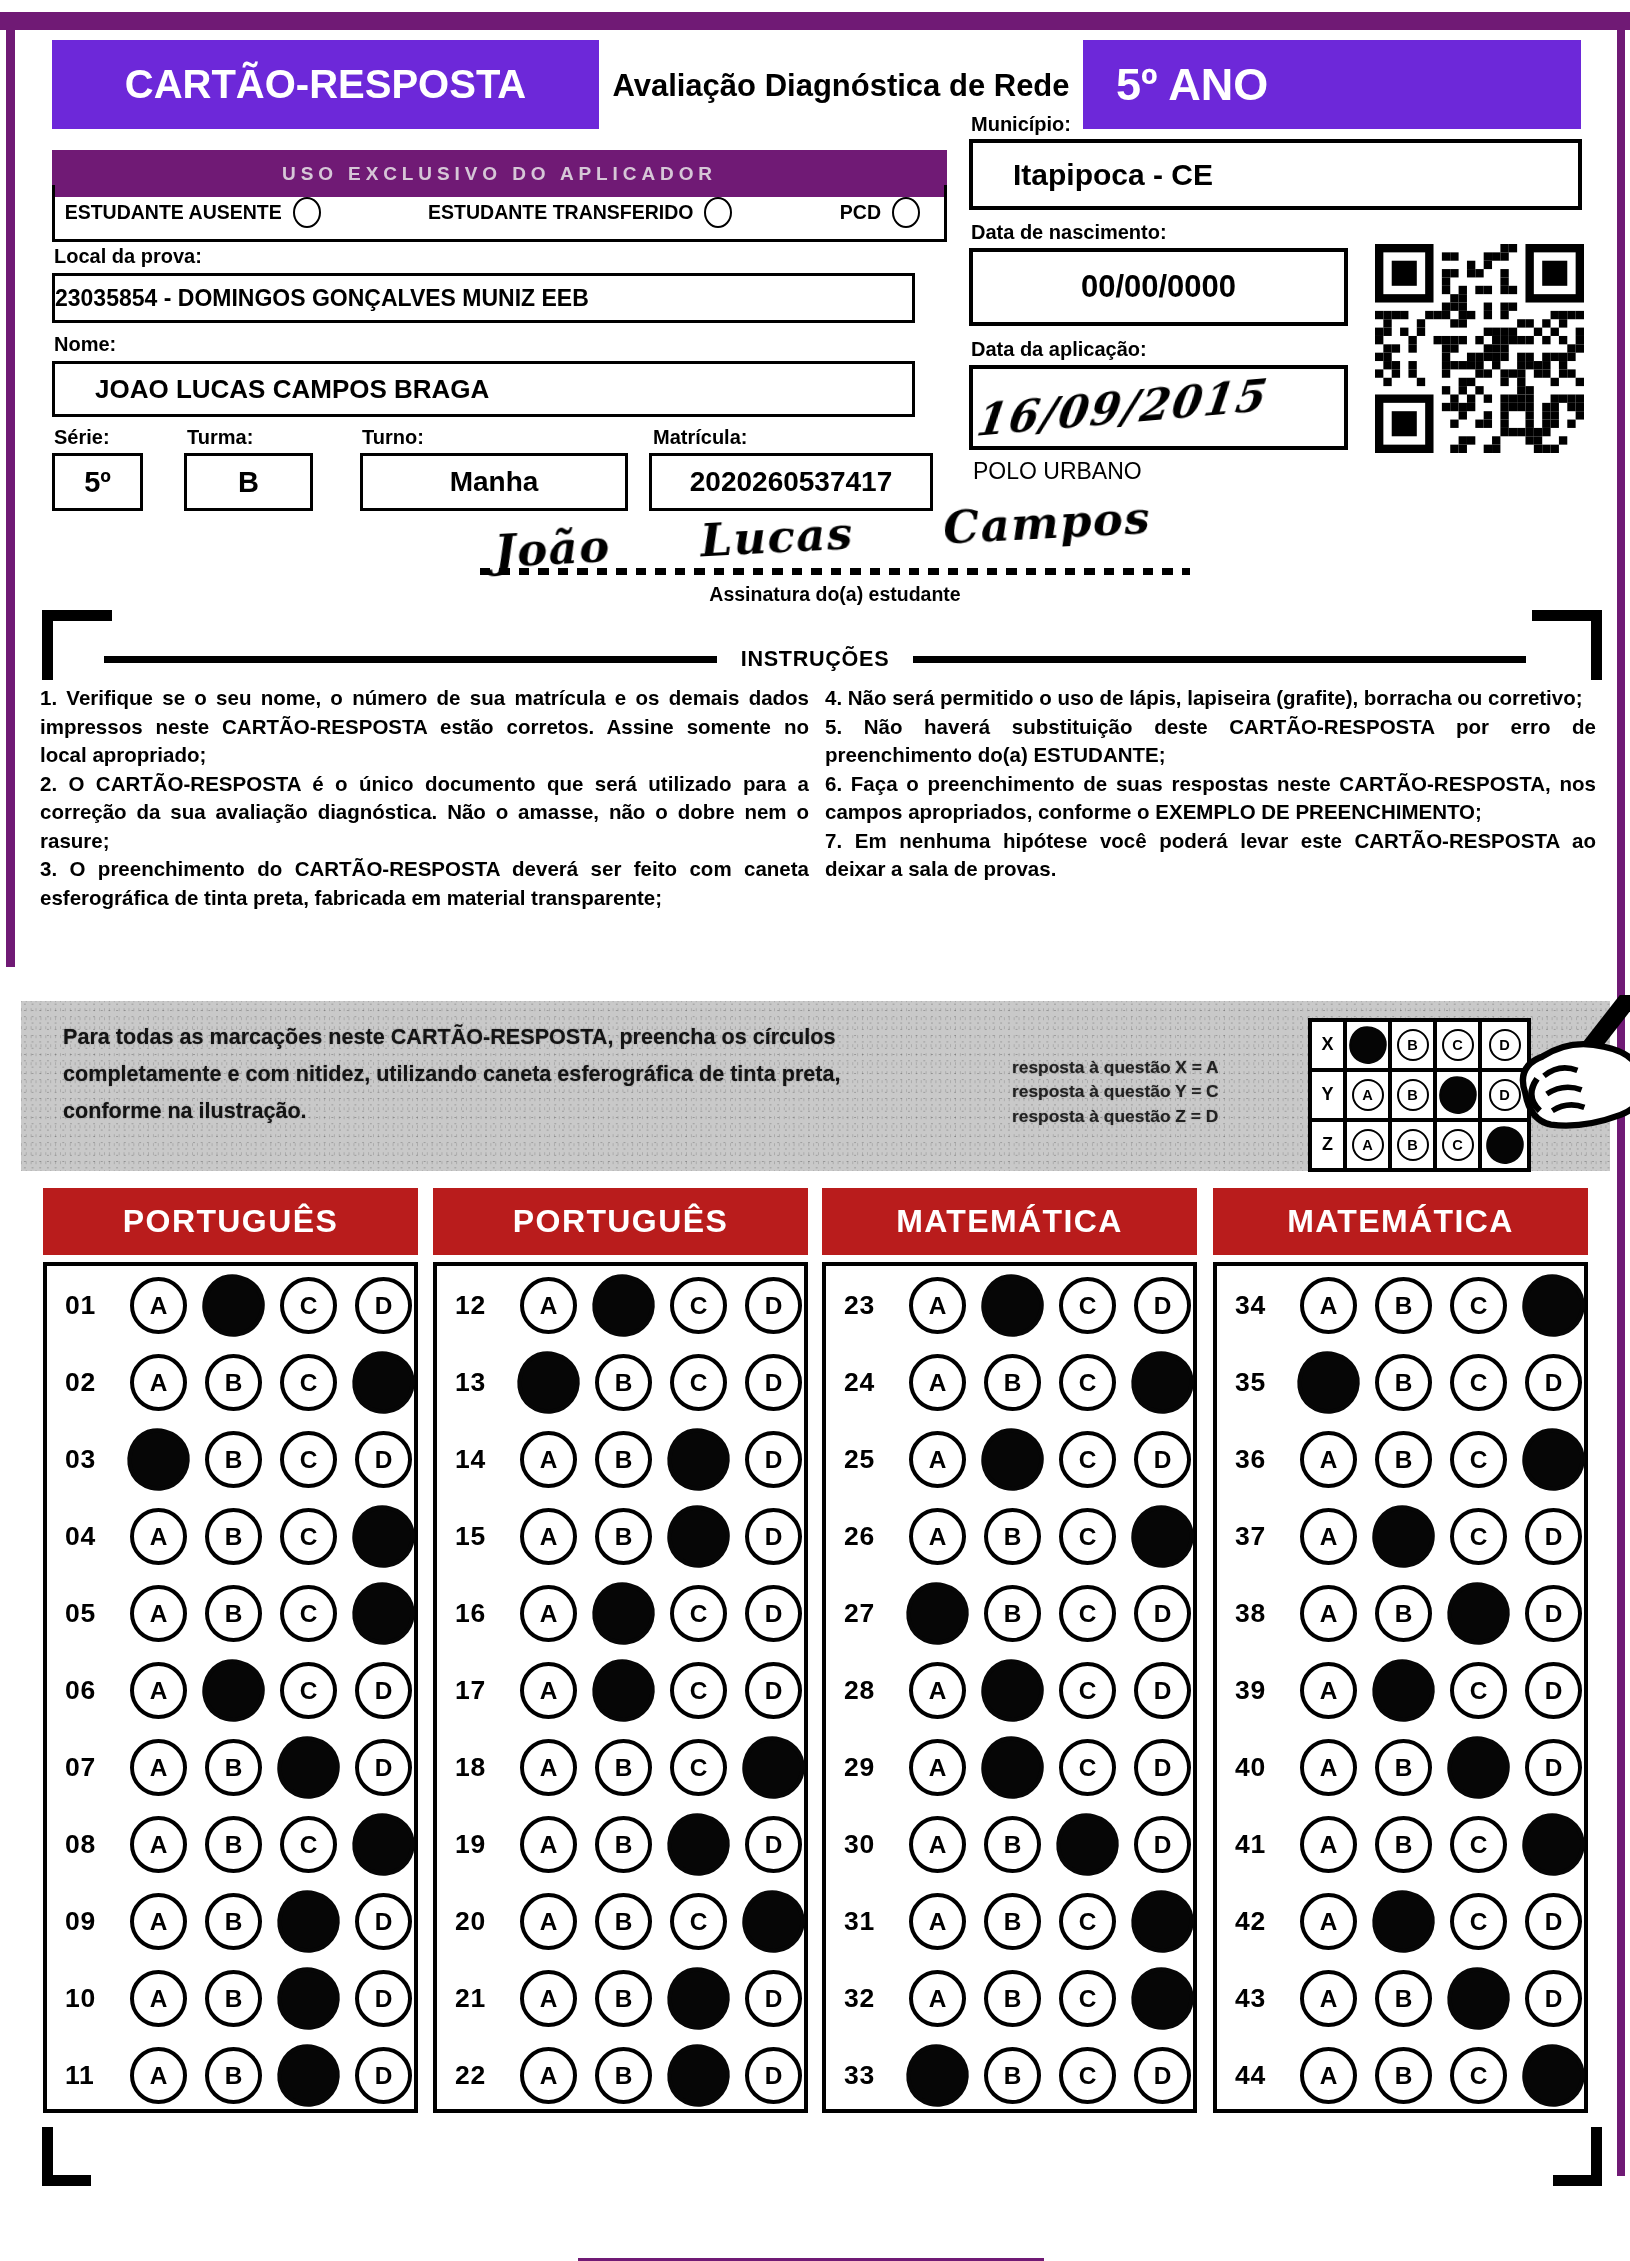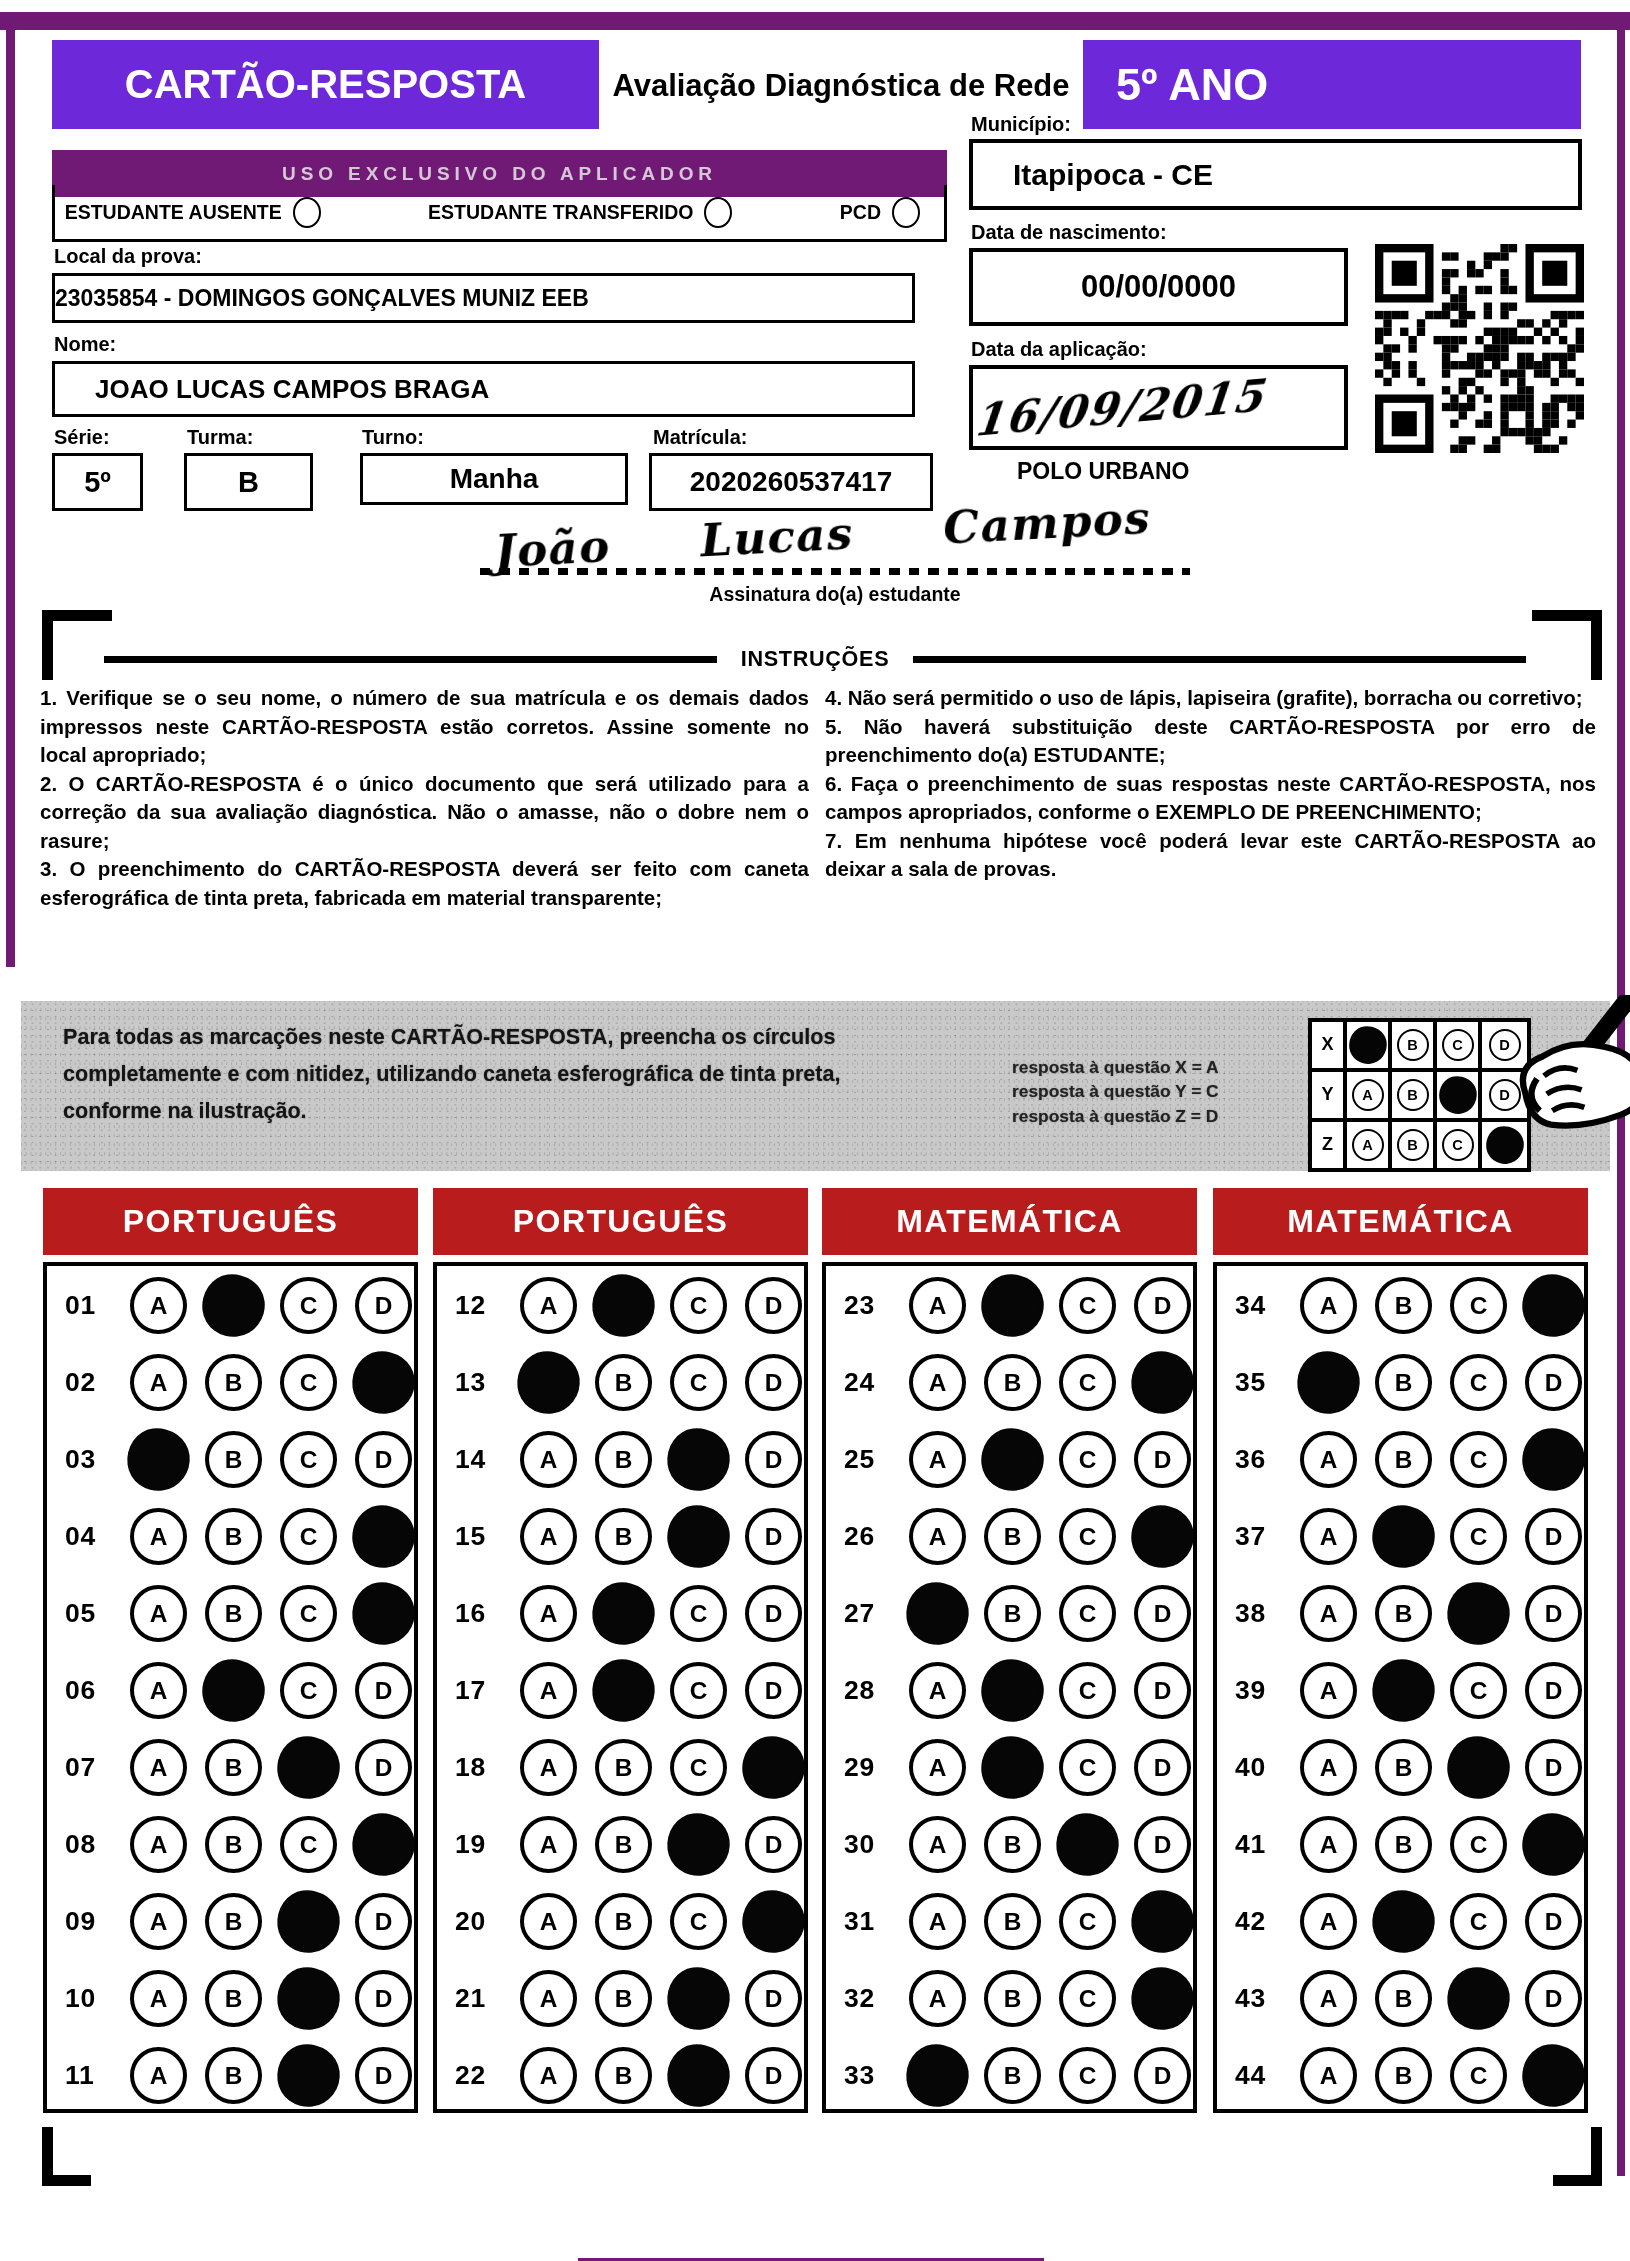--- a/index.html
+++ b/index.html
@@ -113,21 +113,21 @@
   <div class="abs fbox center" style="left:52px;top:453px;width:91px;height:58px;font-size:29px;">
       <span>5º</span>
     </div>
 
   <div class="abs flabel" style="left:187px;top:426px;">Turma:</div>
   <div class="abs fbox center" style="left:184px;top:453px;width:129px;height:58px;font-size:29px;">
       <span>B</span>
     </div>
 
   <div class="abs flabel" style="left:362px;top:426px;">Turno:</div>
-  <div class="abs fbox center" style="left:360px;top:453px;width:268px;height:52px;font-size:28px;">
+  <div class="abs fbox center" style="left:360px;top:453px;width:268px;height:58px;font-size:28px;">
       <span>Manha</span>
     </div>
 
   <div class="abs flabel" style="left:653px;top:426px;">Matrícula:</div>
   <div class="abs fbox center" style="left:649px;top:453px;width:284px;height:58px;font-size:28px;">
       <span>2020260537417</span>
     </div>
 
   <div class="abs flabel" style="left:971px;top:113px;">Município:</div>
   <div class="abs fbox" style="left:969px;top:139px;width:613px;height:71px;border-width:4.2px;padding-left:40px;font-size:30px;">
@@ -349,21 +349,21 @@
       <rect fill="#fff" x="12" y="12" width="60" height="60"></rect>
       <rect x="24" y="24" width="36" height="36"></rect>
       <rect x="216" y="0" width="84" height="84"></rect>
       <rect fill="#fff" x="228" y="12" width="60" height="60"></rect>
       <rect x="240" y="24" width="36" height="36"></rect>
       <rect x="0" y="216" width="84" height="84"></rect>
       <rect fill="#fff" x="12" y="228" width="60" height="60"></rect>
       <rect x="24" y="240" width="36" height="36"></rect>
     </svg>
 
-  <div class="abs" style="left:1017px;top:458px;font-size:23px;font-weight:bold;">POLO URBANO</div>
+  <div class="abs" style="left:973px;top:458px;font-size:23px;font-weight:normal;">POLO URBANO</div>
 
   <div class="abs handwrite" style="left:494px;top:507px;width:696px;font-size:45px;transform:rotate(-3deg);word-spacing:73px;letter-spacing:1.4px;">João Lucas Campos</div>
   <div class="abs sig-line" style="left:480px;top:568px;width:710px;"></div>
   <div class="abs" style="left:480px;top:583px;width:710px;text-align:center;font-size:19.5px;font-weight:bold;">Assinatura do(a) estudante</div>
 
   <div class="corner" style="left:42px;top:610px;width:70px;height:70px;border-left:11px solid #000;border-top:11px solid #000;"></div>
   <div class="corner" style="left:1532px;top:610px;width:70px;height:70px;border-right:11px solid #000;border-top:11px solid #000;"></div>
   <div class="corner" style="left:42px;top:2127px;width:49px;height:59px;border-left:11px solid #000;border-bottom:11px solid #000;"></div>
   <div class="corner" style="left:1553px;top:2127px;width:49px;height:59px;border-right:11px solid #000;border-bottom:11px solid #000;"></div>
 

